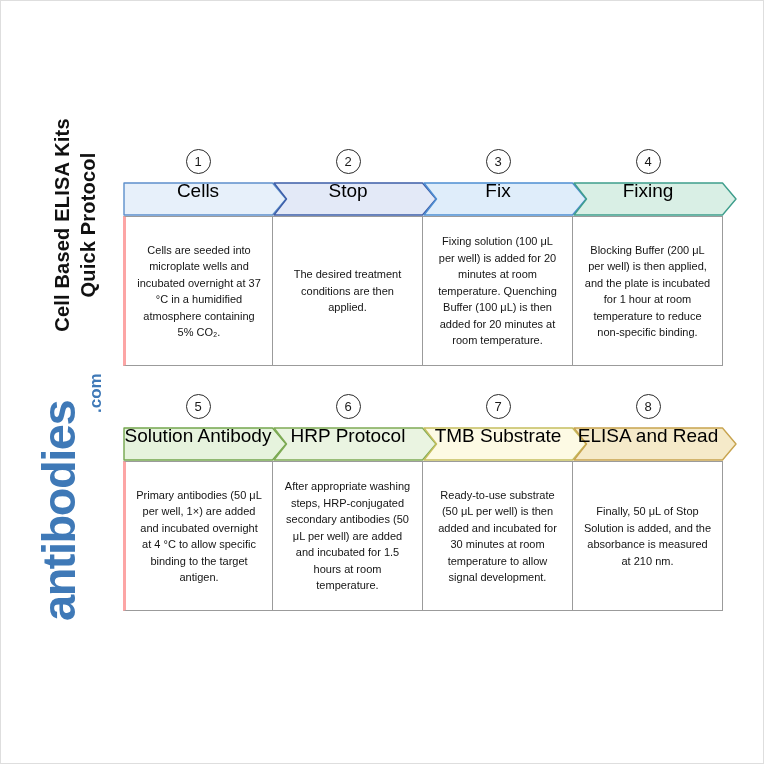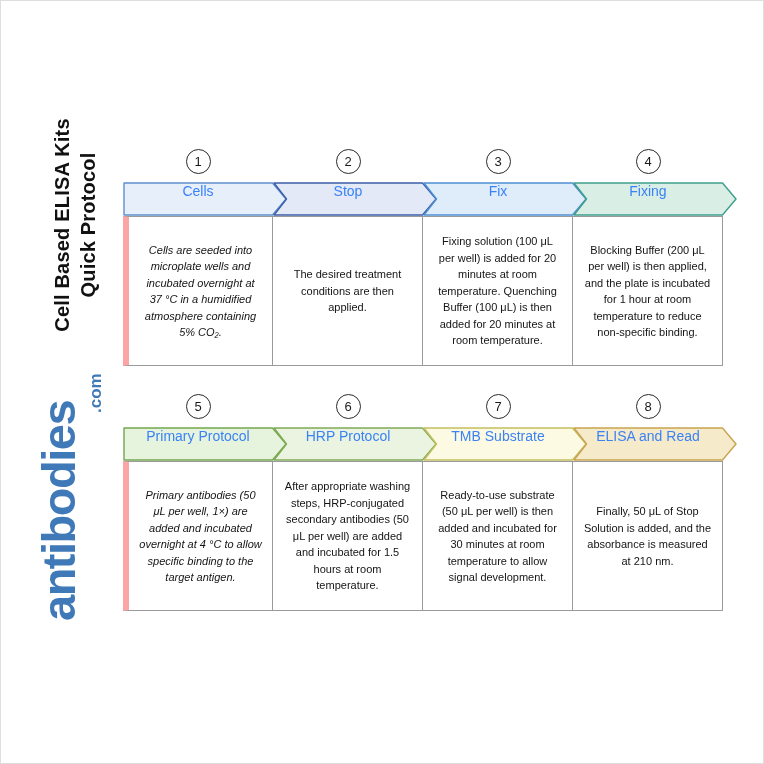--- a/index.html
+++ b/index.html
@@ -105,39 +105,38 @@
   }
   .banner-label {
     position: absolute;
     left: 0;
     top: 0;
     width: 150px;
     height: 18px;
     display: flex;
     align-items: center;
     justify-content: center;
-    font-size: 14px;
-    color: #3b82f6;
+    font-size: 19px;
+    color: #000000;
     z-index: 2;
   }
   .desc {
     align-self: stretch;
     height: 150px;
     box-sizing: border-box;
     border: 1px solid #9b9b9b;
     border-left: 0;
     background: #ffffff;
     display: flex;
     align-items: center;
     justify-content: center;
     padding: 6px 10px;
   }
   .step-col.first .desc {
-    border-left: 6px solid #fca5a5;
-    font-style: italic;
+    border-left: 3px solid #fca5a5;
   }
   .desc-text {
     margin: 0;
     font-size: 11px;
     line-height: 1.5;
     text-align: center;
     color: #141414;
   }
 </style>
 </head>
@@ -219,21 +218,21 @@
   <div class="row row-2">
 
     <div class="step-col first">
       <div class="num-circle">
           <span>5</span>
         </div>
       <div class="banner">
         <svg viewBox="0 0 164 34" aria-hidden="true">
           <polygon points="1,1 149.5,1 163,17 149.5,33 1,33" style="fill: rgb(230, 243, 221); stroke: rgb(116, 166, 78);"></polygon>
         </svg>
-        <span class="banner-label">Primary Protocol</span>
+        <span class="banner-label">Solution Antibody</span>
       </div>
       <div class="desc">
         <p class="desc-text">Primary antibodies (50 μL per well, 1×) are added and incubated overnight at 4 °C to allow specific binding to the target antigen.</p>
       </div>
     </div>
 
     <div class="step-col">
       <div class="num-circle">
           <span>6</span>
         </div>

